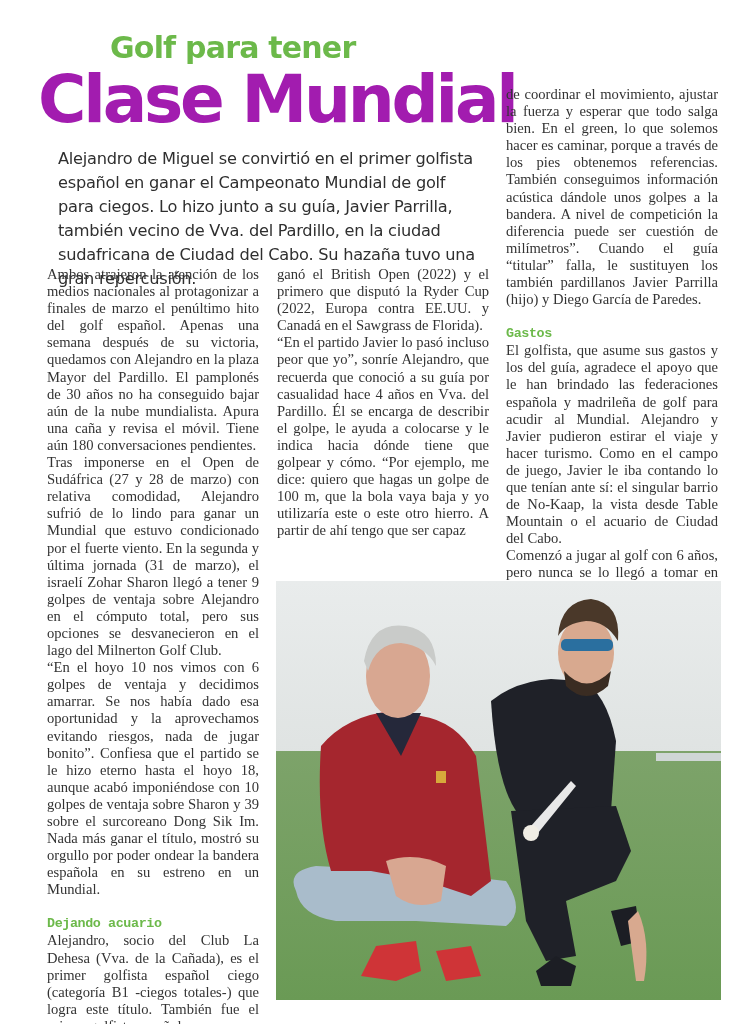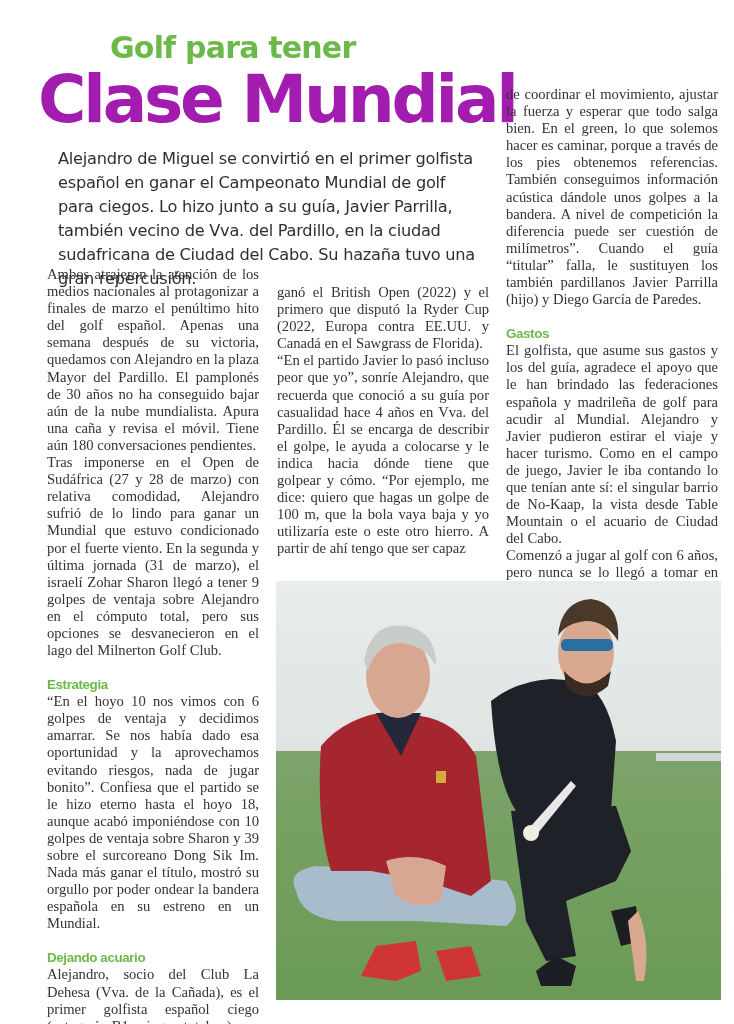--- a/index.html
+++ b/index.html
@@ -3,40 +3,39 @@
 <meta charset="utf-8">
 <style>
   html, body { margin: 0; padding: 0; background: #ffffff; }
   body { width: 734px; height: 1024px; position: relative; overflow: hidden; color: #2b2b2b; }
   .kicker { position: absolute; left: 110px; top: 30px; font-family: "DejaVu Sans", sans-serif; font-weight: bold; font-size: 30px; color: #6cb94a; letter-spacing: -0.8px; white-space: nowrap; }
   .headline { position: absolute; left: 38px; top: 62px; font-family: "DejaVu Sans", sans-serif; font-weight: bold; font-size: 66px; line-height: 76px; color: #a21caf; letter-spacing: -3.2px; white-space: nowrap; }
   .lead { position: absolute; left: 46px; top: 135px; width: 445px; font-family: "DejaVu Sans", sans-serif; font-size: 16.2px; line-height: 24px; color: #2f2f2f; text-align: left; letter-spacing: -0.25px; }
   .lead p { margin: 12px; }
   .col { position: absolute; font-family: "Liberation Serif", serif; font-size: 14.6px; line-height: 17.1px; color: #333333; text-align: justify; hyphens: manual; }
   .col p { margin: 0; }
-  .col h3 { margin: 17px 0 0 0; font-family: Liberation Sans, sans-serif; font-weight: bold; font-size: 13.4px; line-height: 17px; color: #6cb94a; letter-spacing: -0.4px; text-align: left; }
+  .col h3 { margin: 17px 0 0 0; font-family: Liberation Mono, monospace; font-weight: bold; font-size: 13.4px; line-height: 17px; color: #6cb94a; letter-spacing: -0.4px; text-align: left; }
   .col1 { left: 47px; top: 266px; width: 212px; }
-  .col2 { left: 277px; top: 266px; width: 212px; margin-top: 18px; }
+  .col2 { left: 277px; top: 266px; width: 212px; }
   .col3 { left: 506px; top: 48px; width: 212px; margin-top: 38px; }
   .photo { position: absolute; left: 276px; top: 581px; width: 445px; height: 419px; overflow: hidden; background: #e6e9e8; }
   .photo svg { display: block; }
 </style>
 </head>
 <body>
 
 <div class="kicker">Golf para tener</div>
 <div class="headline">Clase Mundial</div>
 <div class="lead">
     <p>Alejandro de Miguel se convirtió en el primer golfista español en ganar el Campeonato Mundial de golf para ciegos. Lo hizo junto a su guía, Javier Parrilla, también vecino de Vva. del Pardillo, en la ciudad sudafricana de Ciudad del Cabo. Su hazaña tuvo una gran repercusión.</p>
   </div>
 
 <div class="col col1">
   <p>Ambos atrajeron la atención de los medios nacionales al protagonizar a finales de marzo el penúltimo hito del golf español. Apenas una semana después de su victoria, quedamos con Alejandro en la plaza Mayor del Pardillo. El pamplonés de 30 años no ha conseguido bajar aún de la nube mundialista. Apura una caña y revisa el móvil. Tiene aún 180 conversaciones pendientes.</p>
   <p>Tras imponerse en el Open de Sudáfrica (27 y 28 de marzo) con relativa comodidad, Alejandro sufrió de lo lindo para ganar un Mundial que estuvo condicionado por el fuerte viento. En la segunda y última jornada (31 de marzo), el israelí Zohar Sharon llegó a tener 9 golpes de ventaja sobre Alejandro en el cómputo total, pero sus opciones se desvanecieron en el lago del Milnerton Golf Club.</p>
-  <h3>Estrategia</h3>
   <p>“En el hoyo 10 nos vimos con 6 golpes de ventaja y decidimos amarrar. Se nos había dado esa oportunidad y la aprovechamos evitando riesgos, nada de jugar bonito”. Confiesa que el partido se le hizo eterno hasta el hoyo 18, aunque acabó imponiéndose con 10 golpes de ventaja sobre Sharon y 39 sobre el surcoreano Dong Sik Im. Nada más ganar el título, mostró su orgullo por poder ondear la bandera española en su estreno en un Mundial.</p>
   <h3>Dejando acuario</h3>
   <p>Alejandro, socio del Club La Dehesa (Vva. de la Cañada), es el primer golfista español ciego (categoría B1 -ciegos totales-) que logra este título. También fue el primer golfista español que</p>
 </div>
 
 <div class="col col2">
   <p>ganó el British Open (2022) y el primero que disputó la Ryder Cup (2022, Europa contra EE.UU. y Canadá en el Sawgrass de Florida).</p>
   <p>“En el partido Javier lo pasó incluso peor que yo”, sonríe Alejandro, que recuerda que conoció a su guía por casualidad hace 4 años en Vva. del Pardillo. Él se encarga de describir el golpe, le ayuda a colocarse y le indica hacia dónde tiene que golpear y cómo. “Por ejemplo, me dice: quiero que hagas un golpe de 100 m, que la bola vaya baja y yo utilizaría este o este otro hierro. A partir de ahí tengo que ser capaz</p>
 </div>
 

